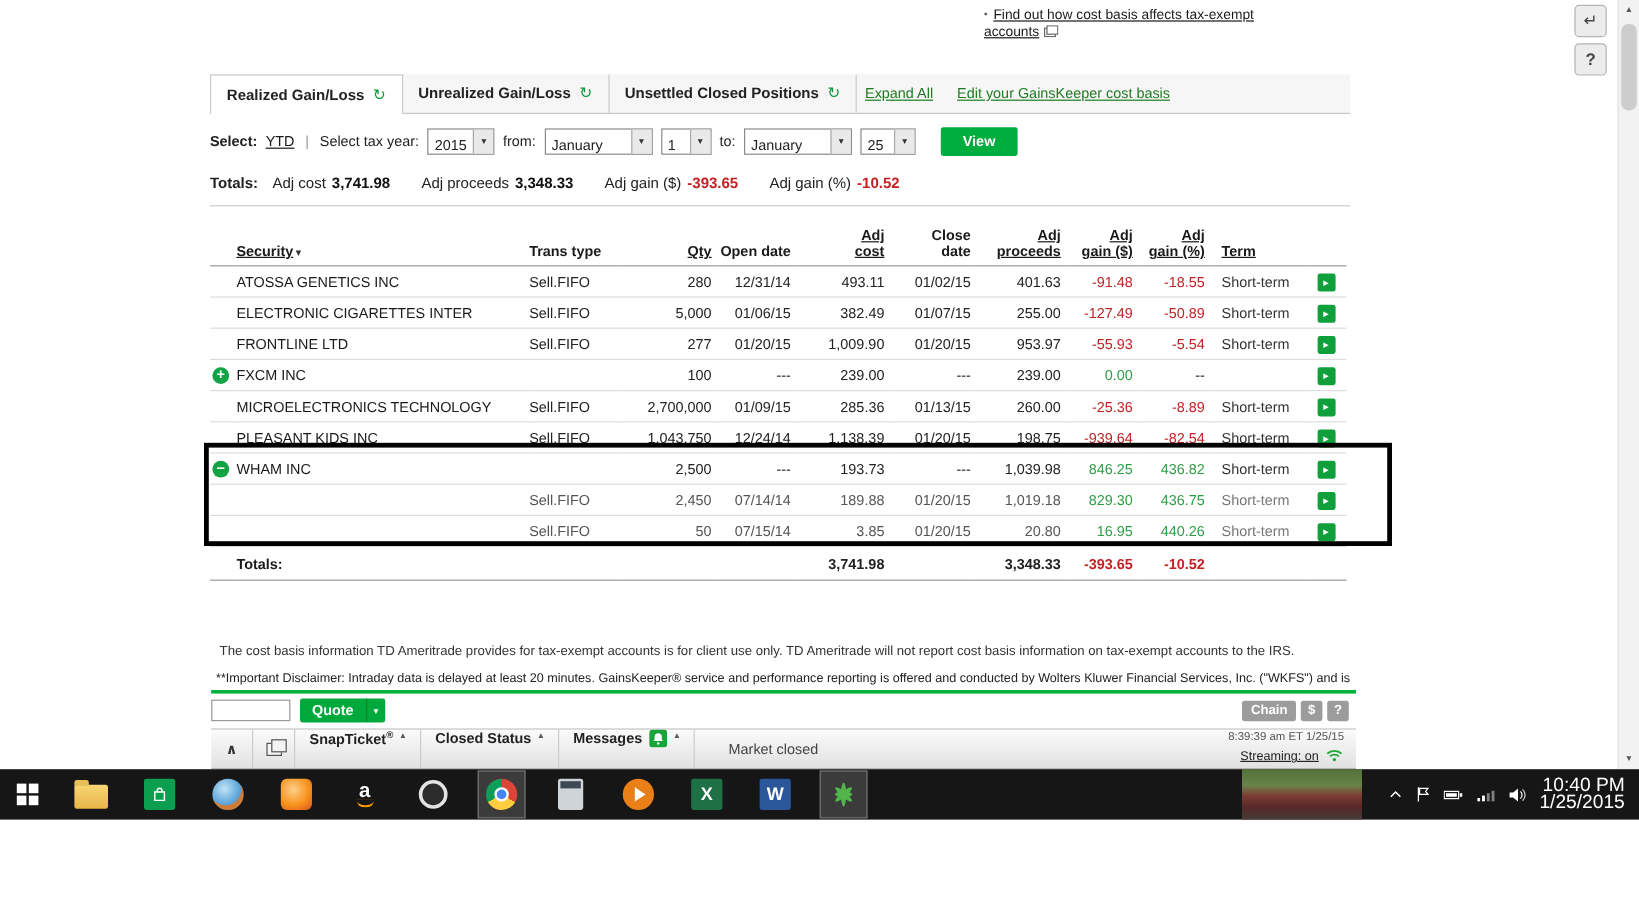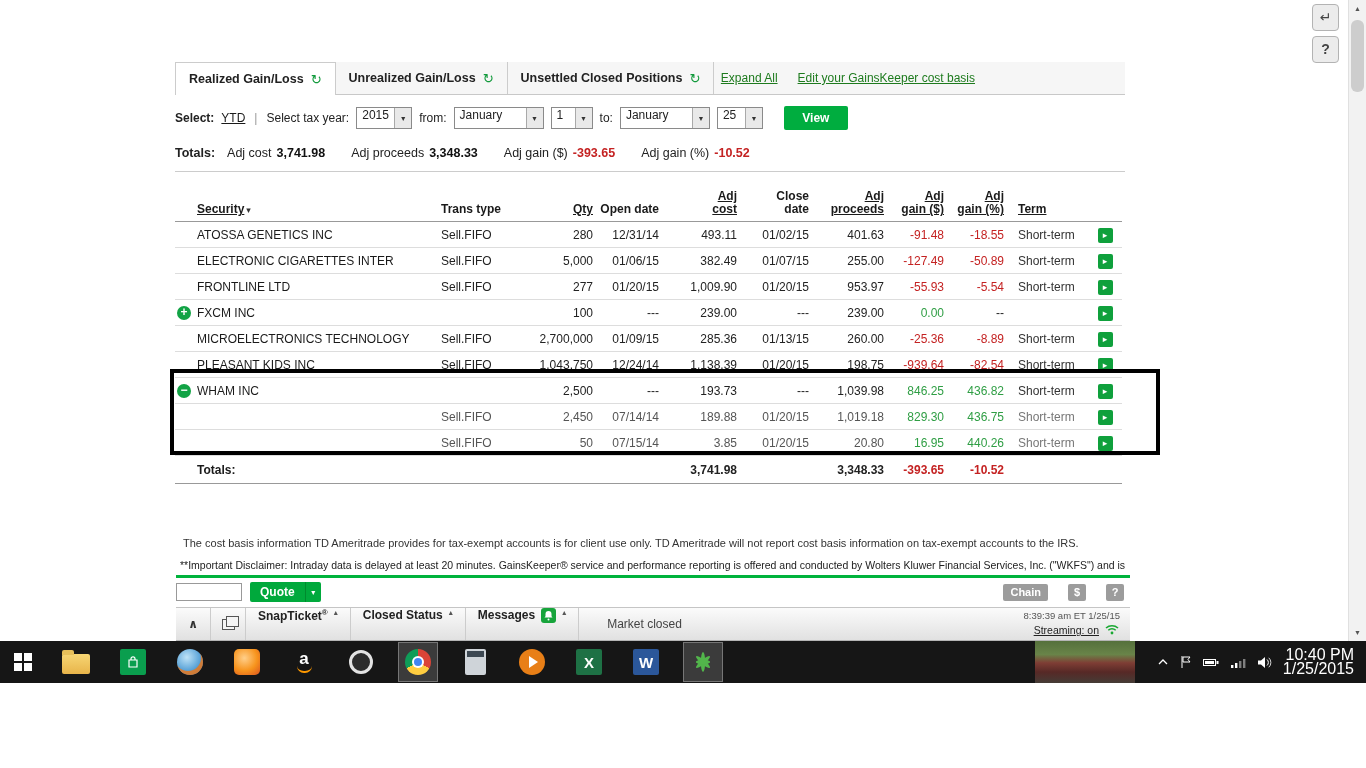--- a/index.html
+++ b/index.html
@@ -31,21 +31,21 @@
   .tab.active { background:#fff; border-left:1px solid #cccccc; border-top:1px solid #cccccc; margin-bottom:-1px; }
   .refresh { color:#129a3c; font-size:13px; font-weight:normal; }
   .tab-links { margin-left:auto; display:flex; align-items:center; gap:20px; padding-right:150px; font-size:12px; }
   .gk-link { color:#1e7b1e; text-decoration:underline; cursor:pointer; }
 
   
   .filter-row { position:absolute; left:175px; top:104px; width:950px; height:28px; display:flex; align-items:center; gap:7px; }
   .flabel { color:#222; }
   .flabel.b { font-weight:bold; }
   .sep { color:#999; margin:0 2px; }
-  .sel { display:inline-flex; align-items:flex-start; justify-content:space-between; height:20px; background:#fff;
+  .sel { display:inline-flex; align-items:flex-end; justify-content:space-between; height:20px; background:#fff;
          border:1px solid #8a8a8a; cursor:pointer; }
   .sel .sel-val { padding:0 4px 0 5px; font-size:12px; white-space:nowrap; }
   .sel .sel-btn { width:16px; align-self:stretch; background:#e9e9e9; border-left:1px solid #a9a9a9;
                   display:flex; align-items:center; justify-content:center; font-size:7px; color:#333; }
   .view-btn { margin-left:14px; width:64px; height:24px; background:#00ad3f; color:#fff; font-weight:bold;
               font-size:12px; border:none; border-radius:2px; cursor:pointer; font-family:inherit; }
 
   
   .summary-row { position:absolute; left:175px; top:146px; width:950px; font-size:12.5px; display:flex; align-items:baseline; }
   .summary-row .grp { margin-right:26px; white-space:nowrap; }
@@ -87,21 +87,21 @@
   
   .disc1 { position:absolute; left:183px; top:537px; width:945px; font-size:11px; color:#333; }
   .disc2 { position:absolute; left:180px; top:559px; width:960px; font-size:10.5px; color:#222; }
   .greenbar { position:absolute; left:176px; top:575px; width:954px; height:3px; background:#00b33c; }
   .quote-bar { position:absolute; left:176px; top:579px; width:954px; height:26px; display:flex; align-items:center; gap:8px; background:#fff; }
   .q-input { width:58px; height:16px; border:1px solid #999; font-size:11px; padding:0 3px; font-family:inherit; }
   .q-btn { display:inline-flex; align-items:stretch; height:20px; background:#00a93c; border-radius:2px; overflow:hidden; cursor:pointer; }
   .q-main { color:#fff; font-weight:bold; font-size:12px; line-height:20px; padding:0 10px; }
   .q-caret { width:15px; border-left:1px solid #008a2e; color:#fff; font-size:8px; display:flex; align-items:center; justify-content:center; }
   .q-help { font-size:11px; color:#333; }
-  .q-right { margin-left:auto; display:flex; align-items:center; gap:20px; padding-right:6px; }
+  .q-right { margin-left:auto; display:flex; align-items:center; gap:4px; padding-right:6px; }
   .gray-btn { background:#9c9c9c; color:#fff; font-weight:bold; font-size:11px; border:none; height:17px;
               border-radius:2px; padding:0 7px; cursor:pointer; font-family:inherit; }
   .gray-btn.sq { width:18px; padding:0; }
 
   .dock { position:absolute; left:176px; top:607px; width:954px; height:34px; background:linear-gradient(#fbfbfb,#e1e1e1);
           border-top:1px solid #c5c5c5; border-bottom:1px solid #b5b5b5; display:flex; align-items:center; box-sizing:border-box; }
   .dock-btn { width:34px; height:100%; border-right:1px solid #cccccc; display:flex; align-items:center;
               justify-content:center; cursor:pointer; color:#333; font-size:12px; font-weight:bold; }
   .popout-icon { position:relative; width:11px; height:9px; border:1px solid #555; background:#f4f4f4; }
   .popout-icon::after { content:""; position:absolute; left:3px; top:-4px; width:11px; height:9px; border:1px solid #555; background:#f4f4f4; }
@@ -148,20 +148,26 @@
   .tile.word { background:#2b579a; }
   .tray { margin-left:auto; display:flex; align-items:center; gap:11px; padding-right:12px; color:#fff; z-index:1; }
   .tray-ic { display:flex; align-items:center; cursor:pointer; }
   .clock { font-size:16px; line-height:14px; text-align:right; cursor:pointer; }
 </style>
 </head>
 <body>
 
 <div class="page">
 
+  <div class="top-note">
+    <span class="bullet">▪</span><span class="dk-link">Find out how cost basis affects tax-exempt accounts</span><span class="doc-icon"><svg width="12" height="10">
+          <rect x="0.5" y="2.5" width="9" height="7" fill="#fff" stroke="#666"></rect>
+          <rect x="2.5" y="0.5" width="9" height="7" fill="#fff" stroke="#666"></rect>
+        </svg></span>
+  </div>
 
   <div class="ext-btn ext-return">↵</div>
   <div class="ext-btn ext-help">?</div>
 
   <div class="scrollbar">
     <div class="sb-btn sb-up">▲</div>
     <div class="sb-thumb"></div>
     <div class="sb-btn sb-down">▼</div>
   </div>
 

